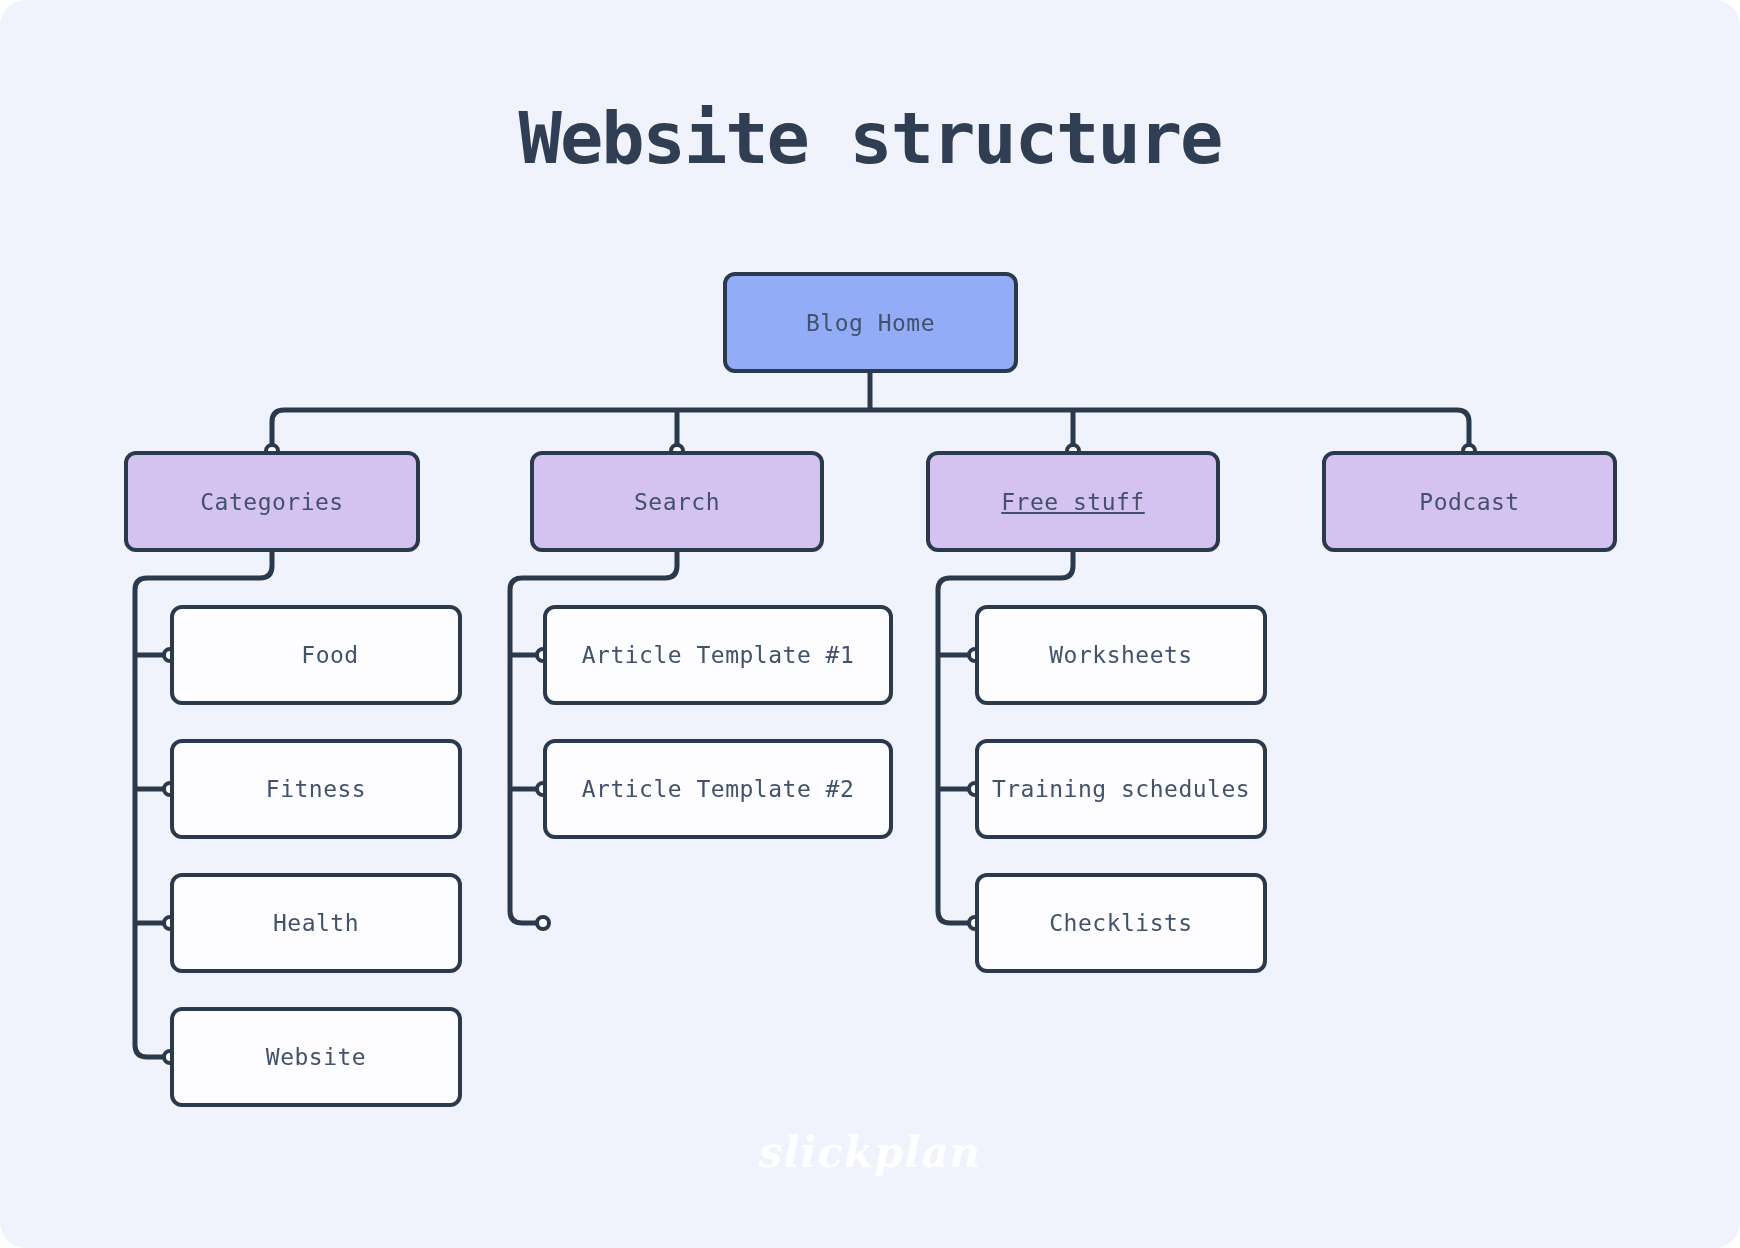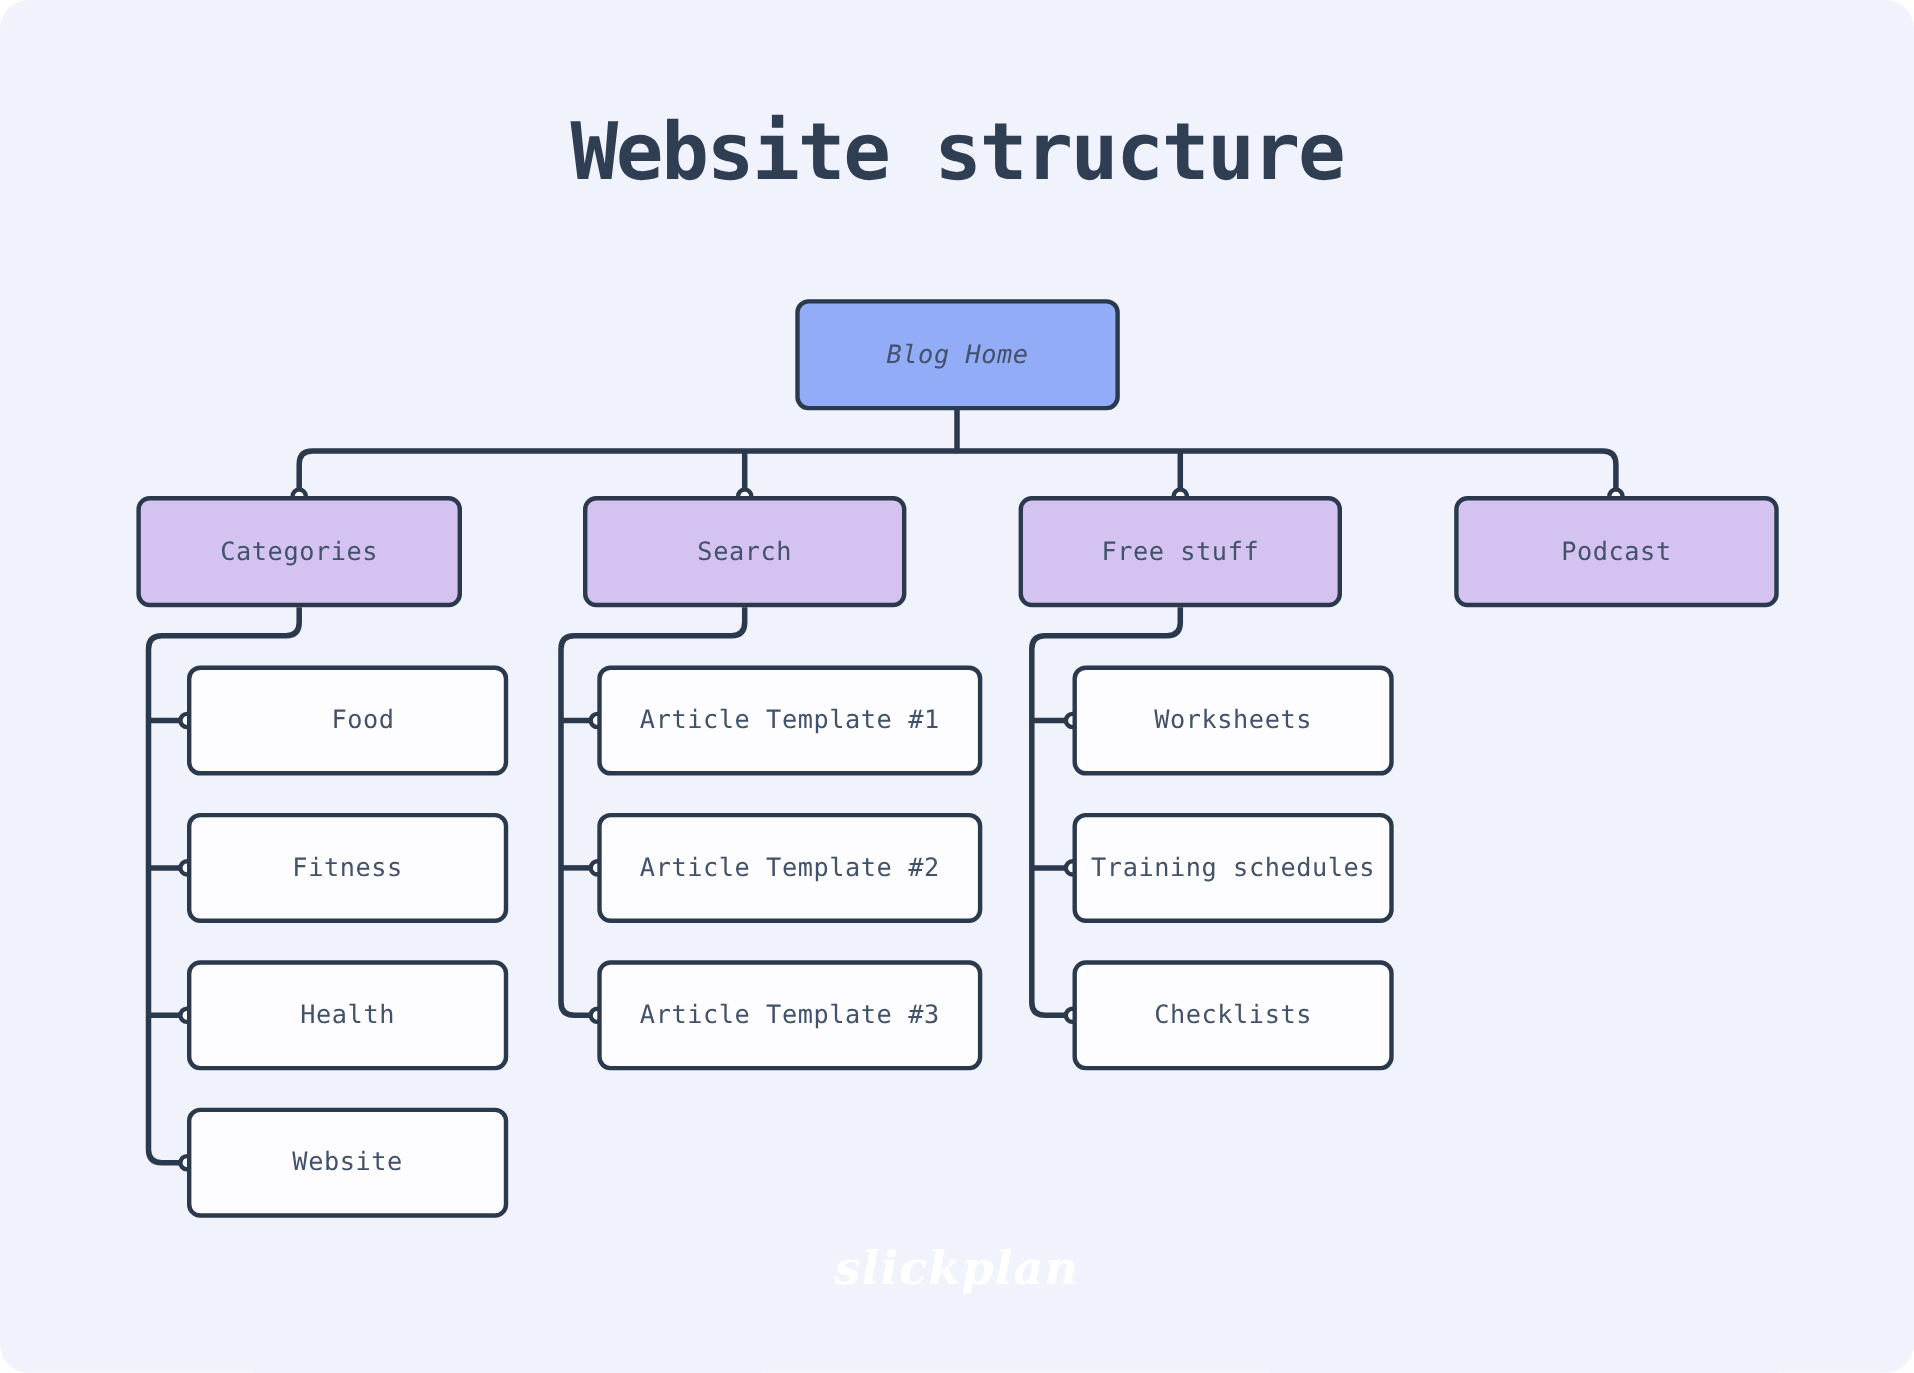--- a/index.html
+++ b/index.html
@@ -46,21 +46,21 @@
     border: 4px solid var(--line, #2b394d);
     border-radius: 12px;
     display: flex;
     align-items: center;
     justify-content: center;
     font-size: 23px;
     letter-spacing: 0.5px;
     color: var(--node-text, #42526a);
     background: var(--leaf-fill, #fdfdff);
   }
-  .node.root    { background: var(--root-fill, #92acf8); font-style: italic; }
+  .node.root    { background: var(--root-fill, #92acf8); }
   .node.section { background: var(--section-fill, #d4c2f1); }
   .watermark {
     position: absolute;
     top: 1128px;
     left: 50%;
     transform: translateX(-50%);
     font-family: "DejaVu Serif", serif;
     font-style: italic;
     font-weight: bold;
     font-size: 42px;
@@ -110,31 +110,30 @@
     <circle class="dot" cx="543" cy="923" r="6"></circle>
     <circle class="dot" cx="975" cy="655" r="6"></circle>
     <circle class="dot" cx="975" cy="789" r="6"></circle>
     <circle class="dot" cx="975" cy="923" r="6"></circle>
   </svg>
 
   <div class="node root" style="left:723px; top:272px; width:295px; height:101px;">Blog Home</div>
 
   <div class="node section" style="left:124px; top:451px; width:296px; height:101px;">Categories</div>
   <div class="node section" style="left:530px; top:451px; width:294px; height:101px;">Search</div>
-  <div class="node section" style="left:926px; top:451px; width:294px; height:101px;">Free stuff</div>
+  <div class="node section" style="left:926px; top:451px; width:294px; height:101px;text-decoration:underline;">Free stuff</div>
   <div class="node section" style="left:1322px; top:451px; width:295px; height:101px;text-align:right;">Podcast</div>
 
   <div class="node leaf" style="left:170px; top:605px; width:292px; height:100px;padding-left:28px;">Food</div>
   <div class="node leaf" style="left:170px; top:739px; width:292px; height:100px;">Fitness</div>
   <div class="node leaf" style="left:170px; top:873px; width:292px; height:100px;">Health</div>
   <div class="node leaf" style="left:170px; top:1007px; width:292px; height:100px;">Website</div>
 
   <div class="node leaf" style="left:543px; top:605px; width:350px; height:100px;">Article Template #1</div>
   <div class="node leaf" style="left:543px; top:739px; width:350px; height:100px;">Article Template #2</div>
-  <div class="node leaf" style="left:543px; top:873px; width:350px; height:100px;">Article Template #3</div>
 
   <div class="node leaf" style="left:975px; top:605px; width:292px; height:100px;">Worksheets</div>
   <div class="node leaf" style="left:975px; top:739px; width:292px; height:100px;">Training schedules</div>
   <div class="node leaf" style="left:975px; top:873px; width:292px; height:100px;">Checklists</div>
 
   <div class="watermark">slickplan</div>
 
 </div>
 
 </body></html>

